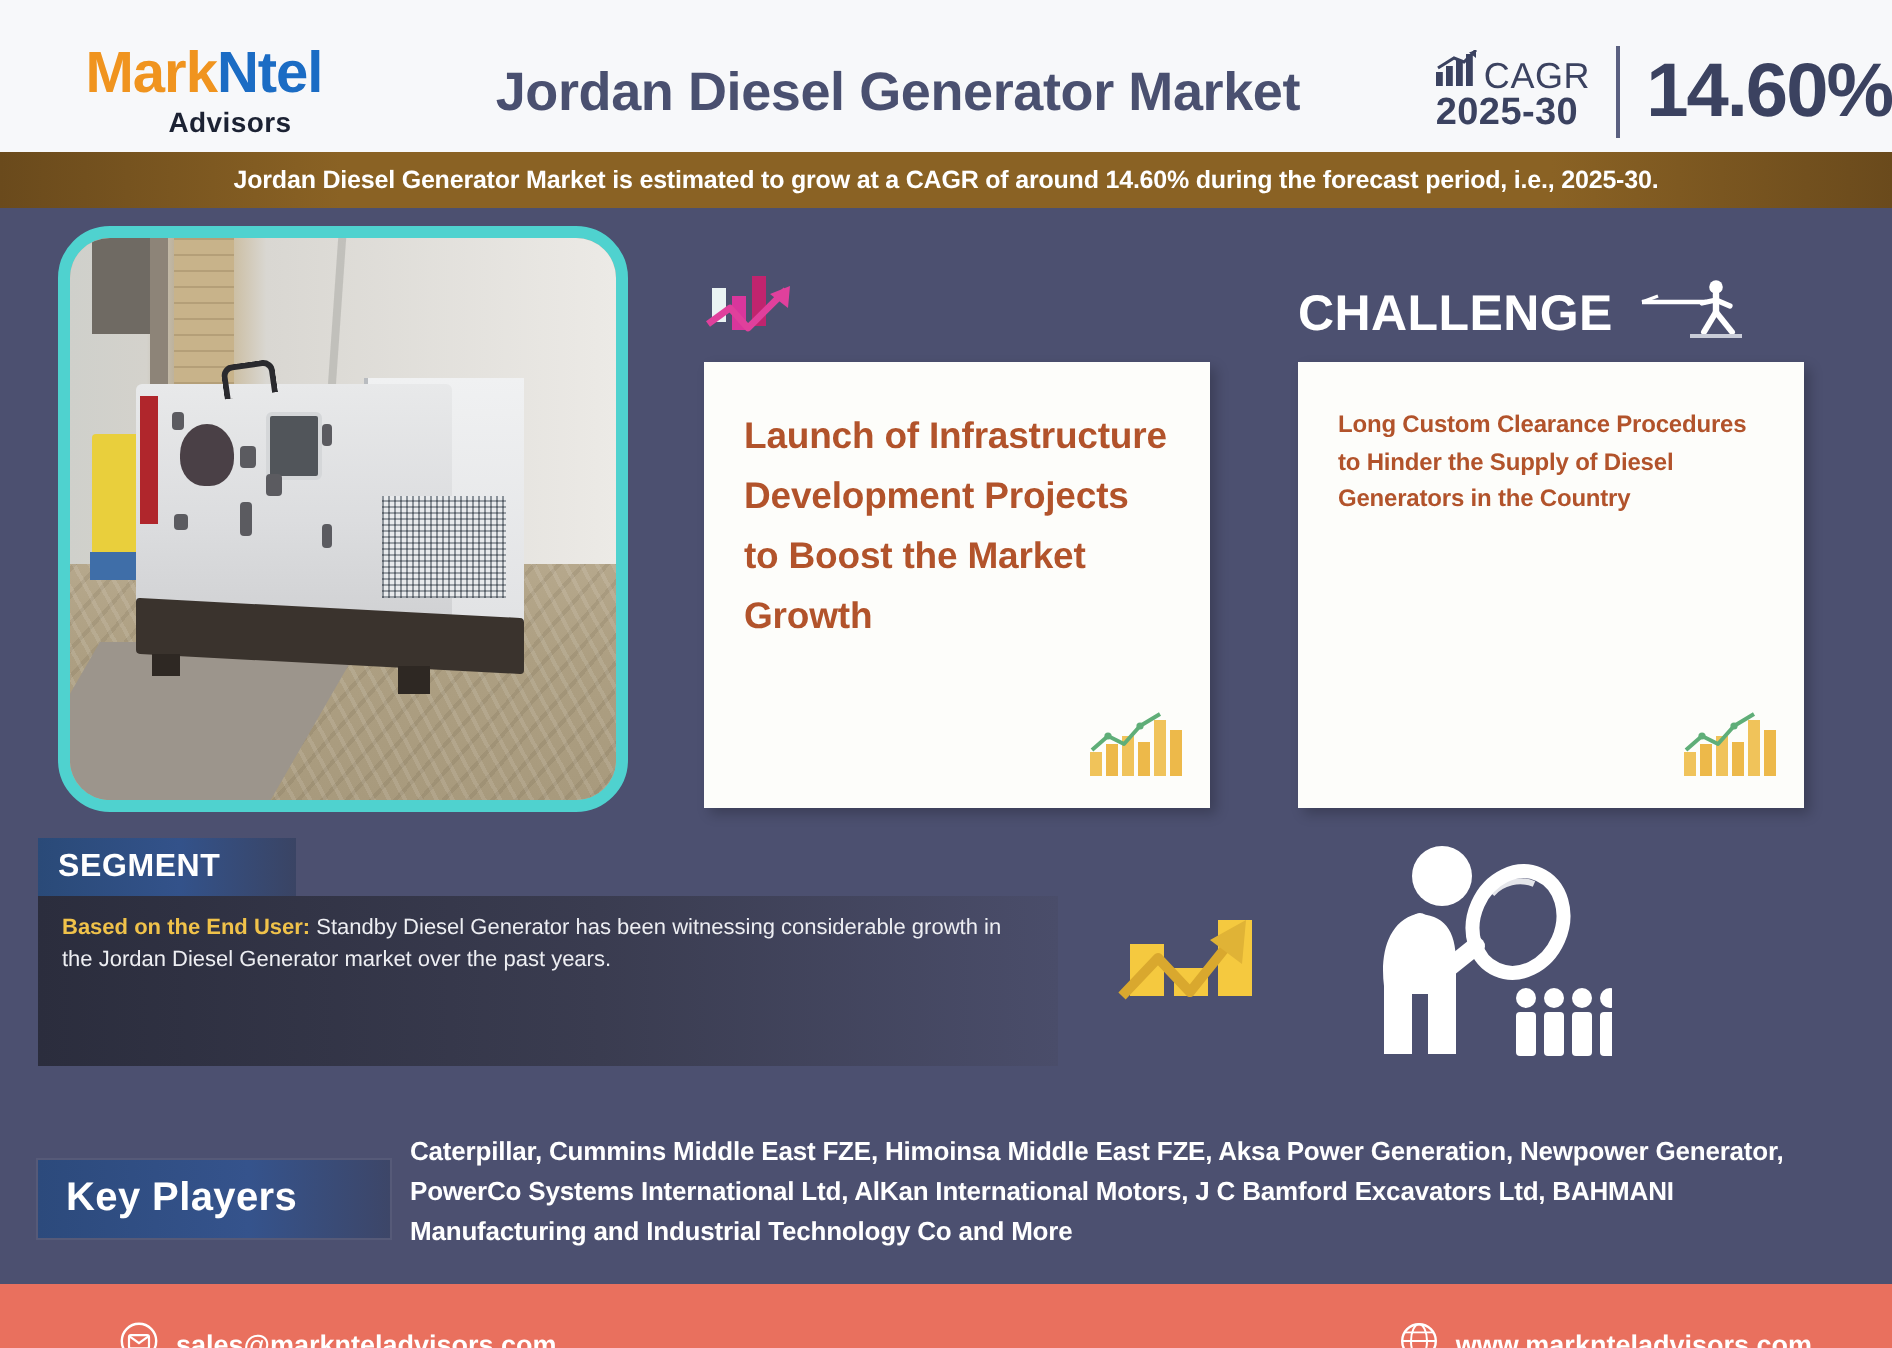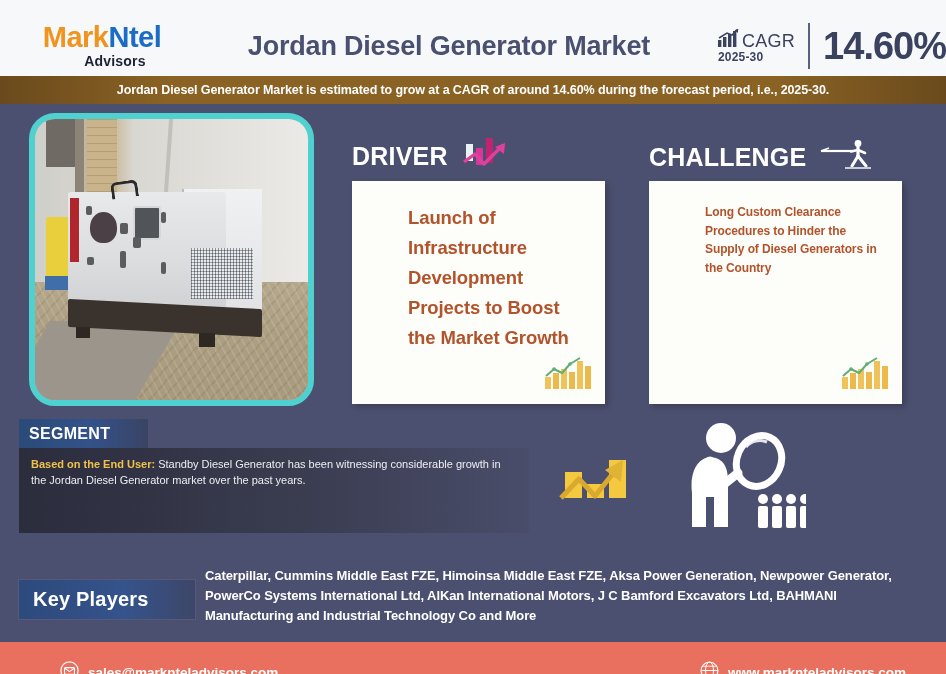--- a/index.html
+++ b/index.html
@@ -45,21 +45,21 @@
     gap:13px;
   }
   .cagr-left {
     display:flex; flex-direction:column;
     align-items:flex-start;
     color:#3b4260; line-height:1.02;
   }
   .cagr-row1 { display:flex; align-items:flex-end; gap:3px; }
   .cagr-icon { display:block; }
   .cagr-lbl { font-size:18px; font-weight:500; letter-spacing:0.3px; }
-  .cagr-yrs { font-size:12px; font-weight:bold; letter-spacing:0.2px; }
+  .cagr-yrs { font-size:19px; font-weight:bold; letter-spacing:0.2px; }
   .cagr-div { width:2px; height:46px; background:#5a6080; }
   .cagr-val {
     font-size:38px; font-weight:bold; color:#3b4260;
     letter-spacing:-1px;
   }
 
   
   .subbar {
     position:absolute; left:0; top:76px; width:946px; height:28px;
     background:linear-gradient(90deg,#6a4a1c 0%,#8a6224 18%,#8a6224 82%,#6a4a1c 100%);
@@ -180,21 +180,21 @@
   .wcard {
     position:absolute;
     background:#fdfdfa;
     box-shadow:3px 3px 6px rgba(0,0,0,.22);
     padding:22px 20px 10px 20px;
   }
   .driver-card { left:352px; top:181px; width:253px; height:223px; }
   .chal-card   { left:649px; top:181px; width:253px; height:223px; }
   .wcard-text {
     color:#b2532b; font-size:18.5px; font-weight:bold;
-    line-height:1.62; letter-spacing:-0.1px;margin-left:36px;
+    line-height:1.62; letter-spacing:-0.1px;
   }
   .chal-card .wcard-text { font-size:12px; line-height:1.56; }
   .card-chart {
     position:absolute; right:14px; bottom:10px;
   }
 
   
   .seg-label {
     position:absolute; left:19px; top:419px;
     width:129px; height:29px;
@@ -310,21 +310,20 @@
   <div class="gen-knob" style="left:18.5%;top:31%;width:2.5%;height:3%;"></div>
   <div class="gen-knob" style="left:31%;top:37%;width:3%;height:4%;"></div>
   <div class="gen-knob" style="left:36%;top:42%;width:3%;height:4%;"></div>
   <div class="gen-knob" style="left:31%;top:47%;width:2.5%;height:6%;"></div>
   <div class="gen-knob" style="left:19%;top:49%;width:2.5%;height:3%;"></div>
   <div class="gen-knob" style="left:46%;top:33%;width:2%;height:4%;"></div>
   <div class="gen-knob" style="left:46%;top:51%;width:2%;height:4%;"></div>
 </div>
 
 <div class="sec-head driver-head">
-  <span class="sec-title">DRIVER</span>
   <span>
     <svg width="46" height="36" viewBox="0 0 46 36">
       <rect x="4" y="8" width="7" height="17" fill="#eaf3f3"></rect>
       <rect x="14" y="12" width="7" height="17" fill="#d9369c"></rect>
       <rect x="24" y="2" width="7" height="25" fill="#c0246e"></rect>
       <path d="M2 26 L13 18 L22 28 L41 9" stroke="#e0409c" stroke-width="3.4" fill="none" stroke-linejoin="round"></path>
       <path d="M43 7 L42 18 L33 11 Z" fill="#e0409c"></path>
     </svg>
   </span>
 </div>

